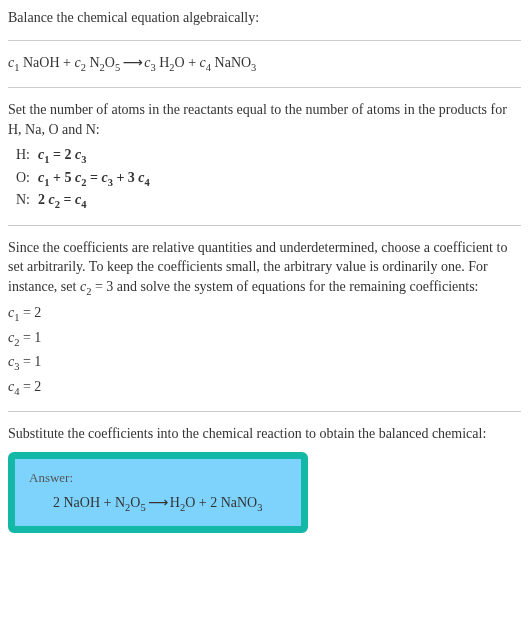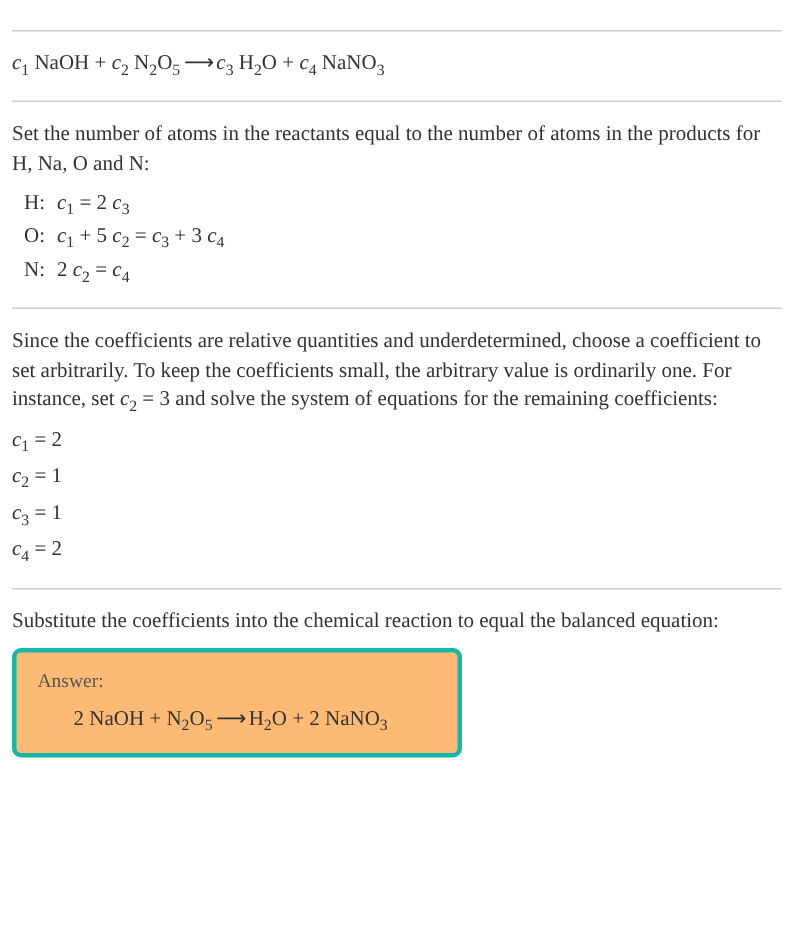--- a/index.html
+++ b/index.html
@@ -33,30 +33,31 @@
     .atom-row {
       display: flex;
     }
     .atom-label {
       width: 30px;
       text-align: right;
       padding-right: 8px;
     }
     .atom-eq {
       flex: 1;
+      font-weight: bold;
     }
     .coef-list {
       margin: 4px 0;
     }
     .coef-item {
       margin: 2px 0;
     }
     .answer-box {
-      background: #fdba74;
-      border: 3px solid #14b8a6;
+      background: #7dd3fc;
+      border: 7px solid #14b8a6;
       border-radius: 6px;
       padding: 10px 14px;
       margin-top: 8px;
       display: inline-block;
       min-width: 300px;
     }
     .answer-label {
       font-size: 13px;
       color: #555;
       margin-bottom: 6px;
@@ -72,20 +73,21 @@
       letter-spacing: -1px;
     }
     .ital {
       font-style: italic;
     }
   </style>
 </head>
 <body>
 
 <div class="section">
+  <div>Balance the chemical equation algebraically:</div>
 </div>
 
 <hr class="hr">
 
 <div class="section">
   <div class="equation">
     <span class="ital">c</span><sub>1</sub><span> </span><span>NaOH</span><span> + </span><span class="ital">c</span><sub>2</sub><span> </span><span>N</span><sub>2</sub><span>O</span><sub>5</sub><span class="arrow"> ⟶ </span><span class="ital">c</span><sub>3</sub><span> </span><span>H</span><sub>2</sub><span>O</span><span> + </span><span class="ital">c</span><sub>4</sub><span> </span><span>NaNO</span><sub>3</sub>
   </div>
 </div>
 
@@ -119,20 +121,20 @@
     <div class="coef-item"><span class="ital">c</span><sub>1</sub><span> = 2</span></div>
     <div class="coef-item"><span class="ital">c</span><sub>2</sub><span> = 1</span></div>
     <div class="coef-item"><span class="ital">c</span><sub>3</sub><span> = 1</span></div>
     <div class="coef-item"><span class="ital">c</span><sub>4</sub><span> = 2</span></div>
   </div>
 </div>
 
 <hr class="hr">
 
 <div class="section">
-  <div>Substitute the coefficients into the chemical reaction to equal the balanced equation:</div>
+  <div>Substitute the coefficients into the chemical reaction to obtain the balanced chemical:</div>
   <div class="answer-box">
     <div class="answer-label">Answer:</div>
     <div class="answer-eq">
       <span>2 </span><span>NaOH</span><span> + </span><span>N</span><sub>2</sub><span>O</span><sub>5</sub><span class="arrow"> ⟶ </span><span>H</span><sub>2</sub><span>O</span><span> + </span><span>2 </span><span>NaNO</span><sub>3</sub>
     </div>
   </div>
 </div>
 
 </body></html>

